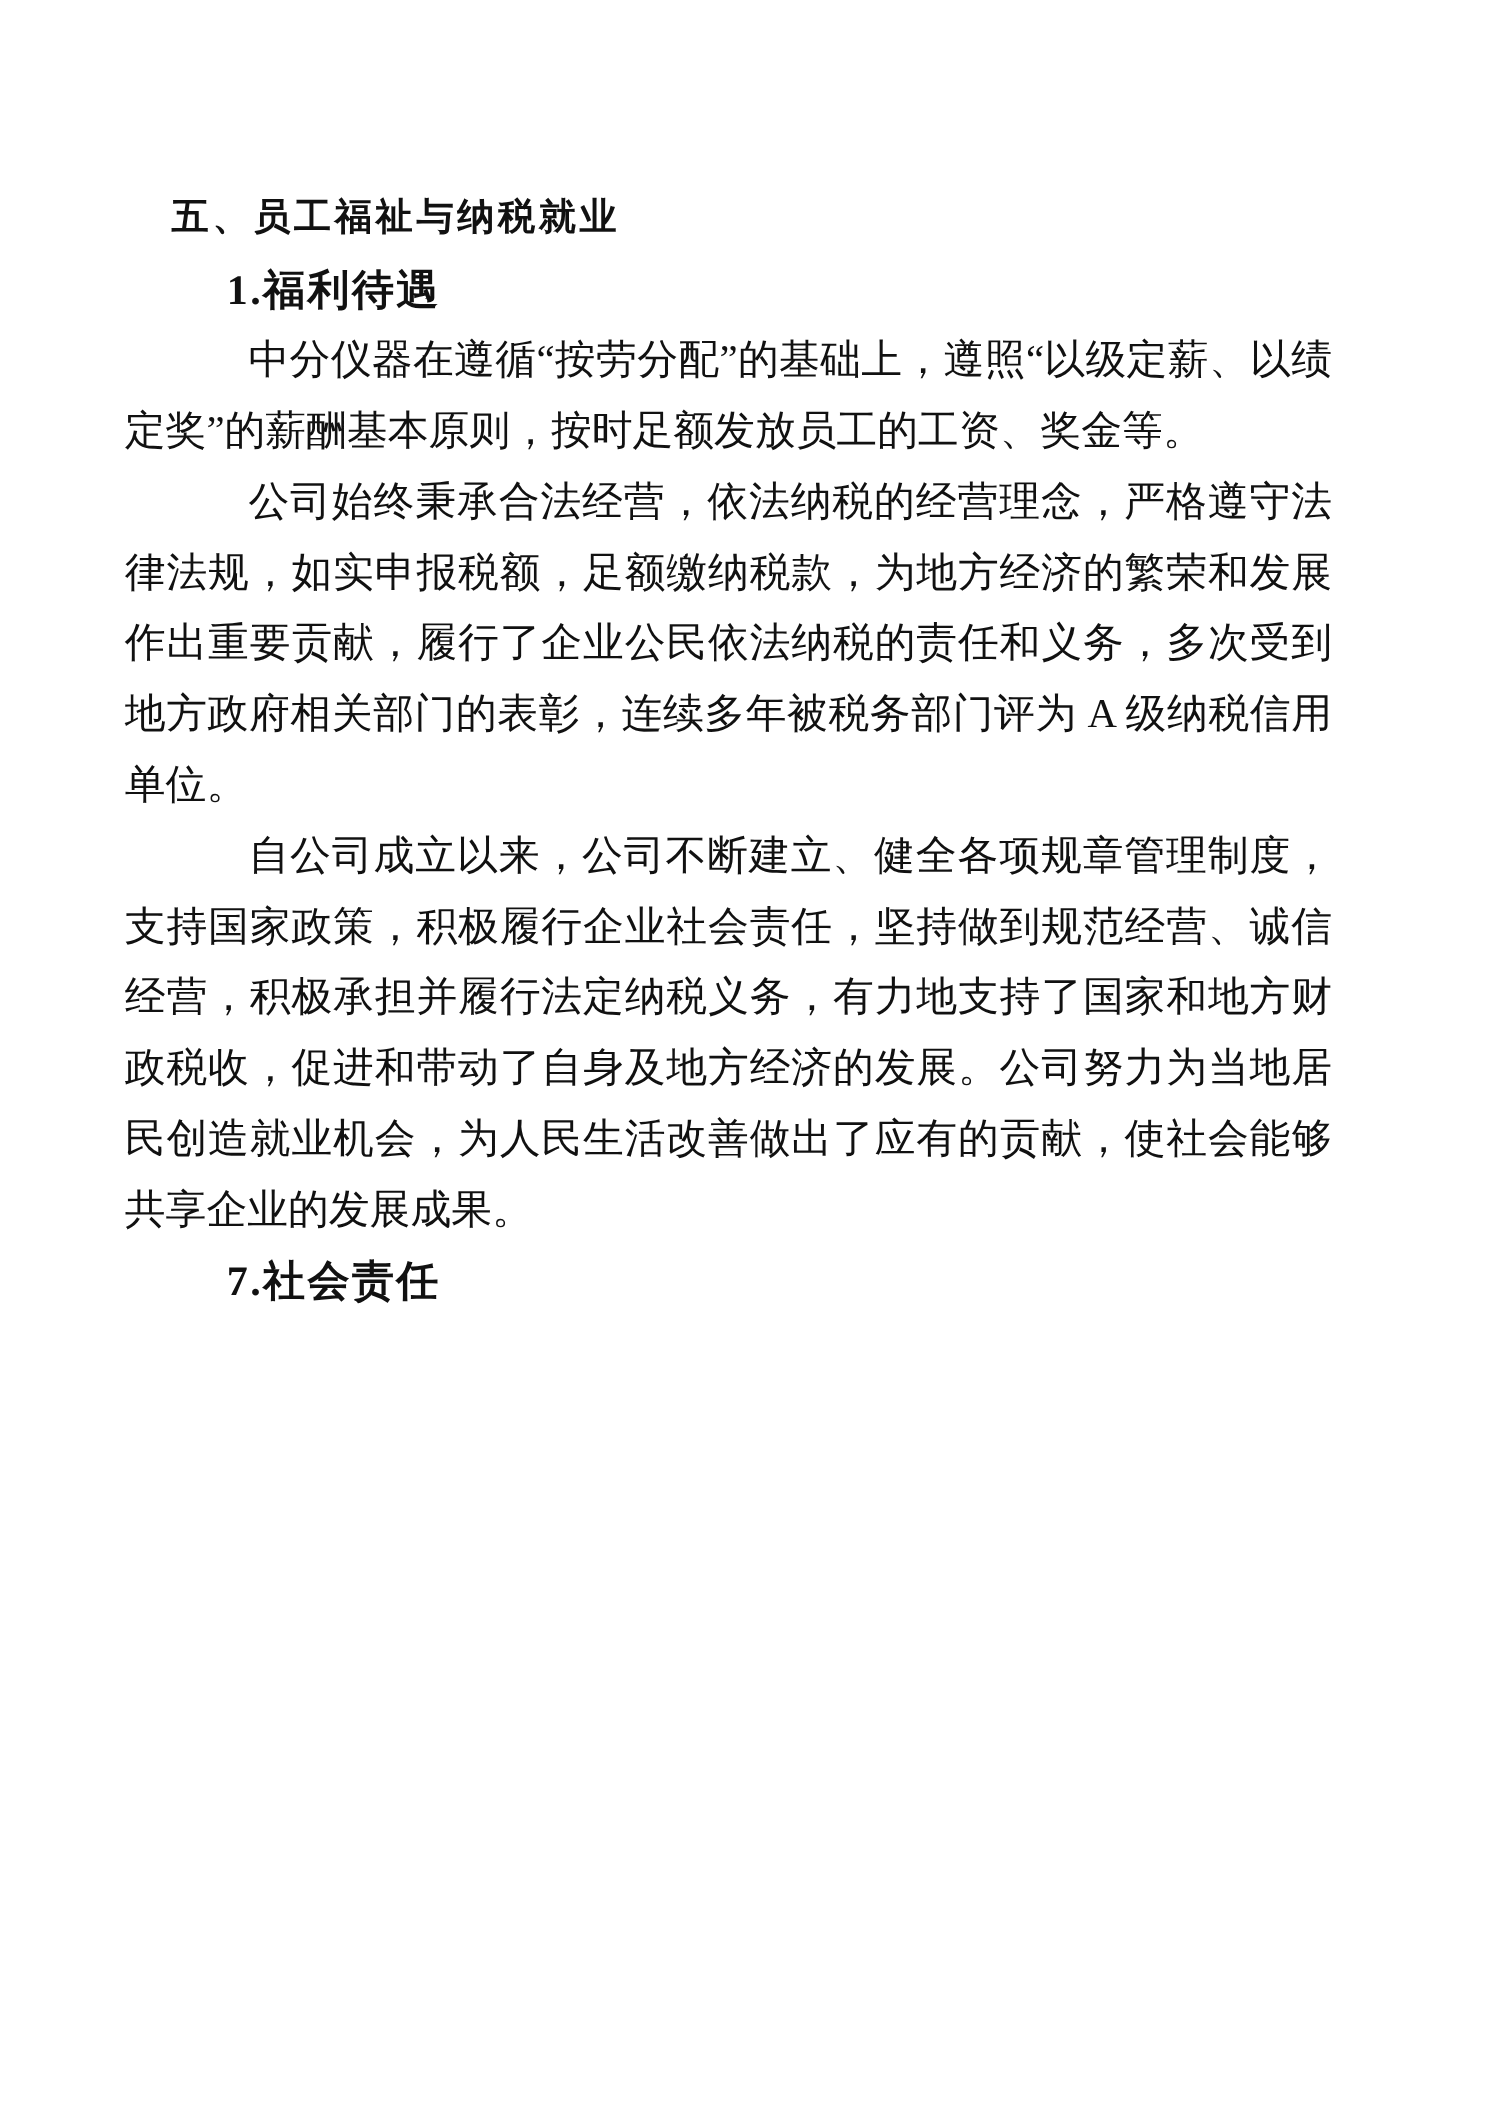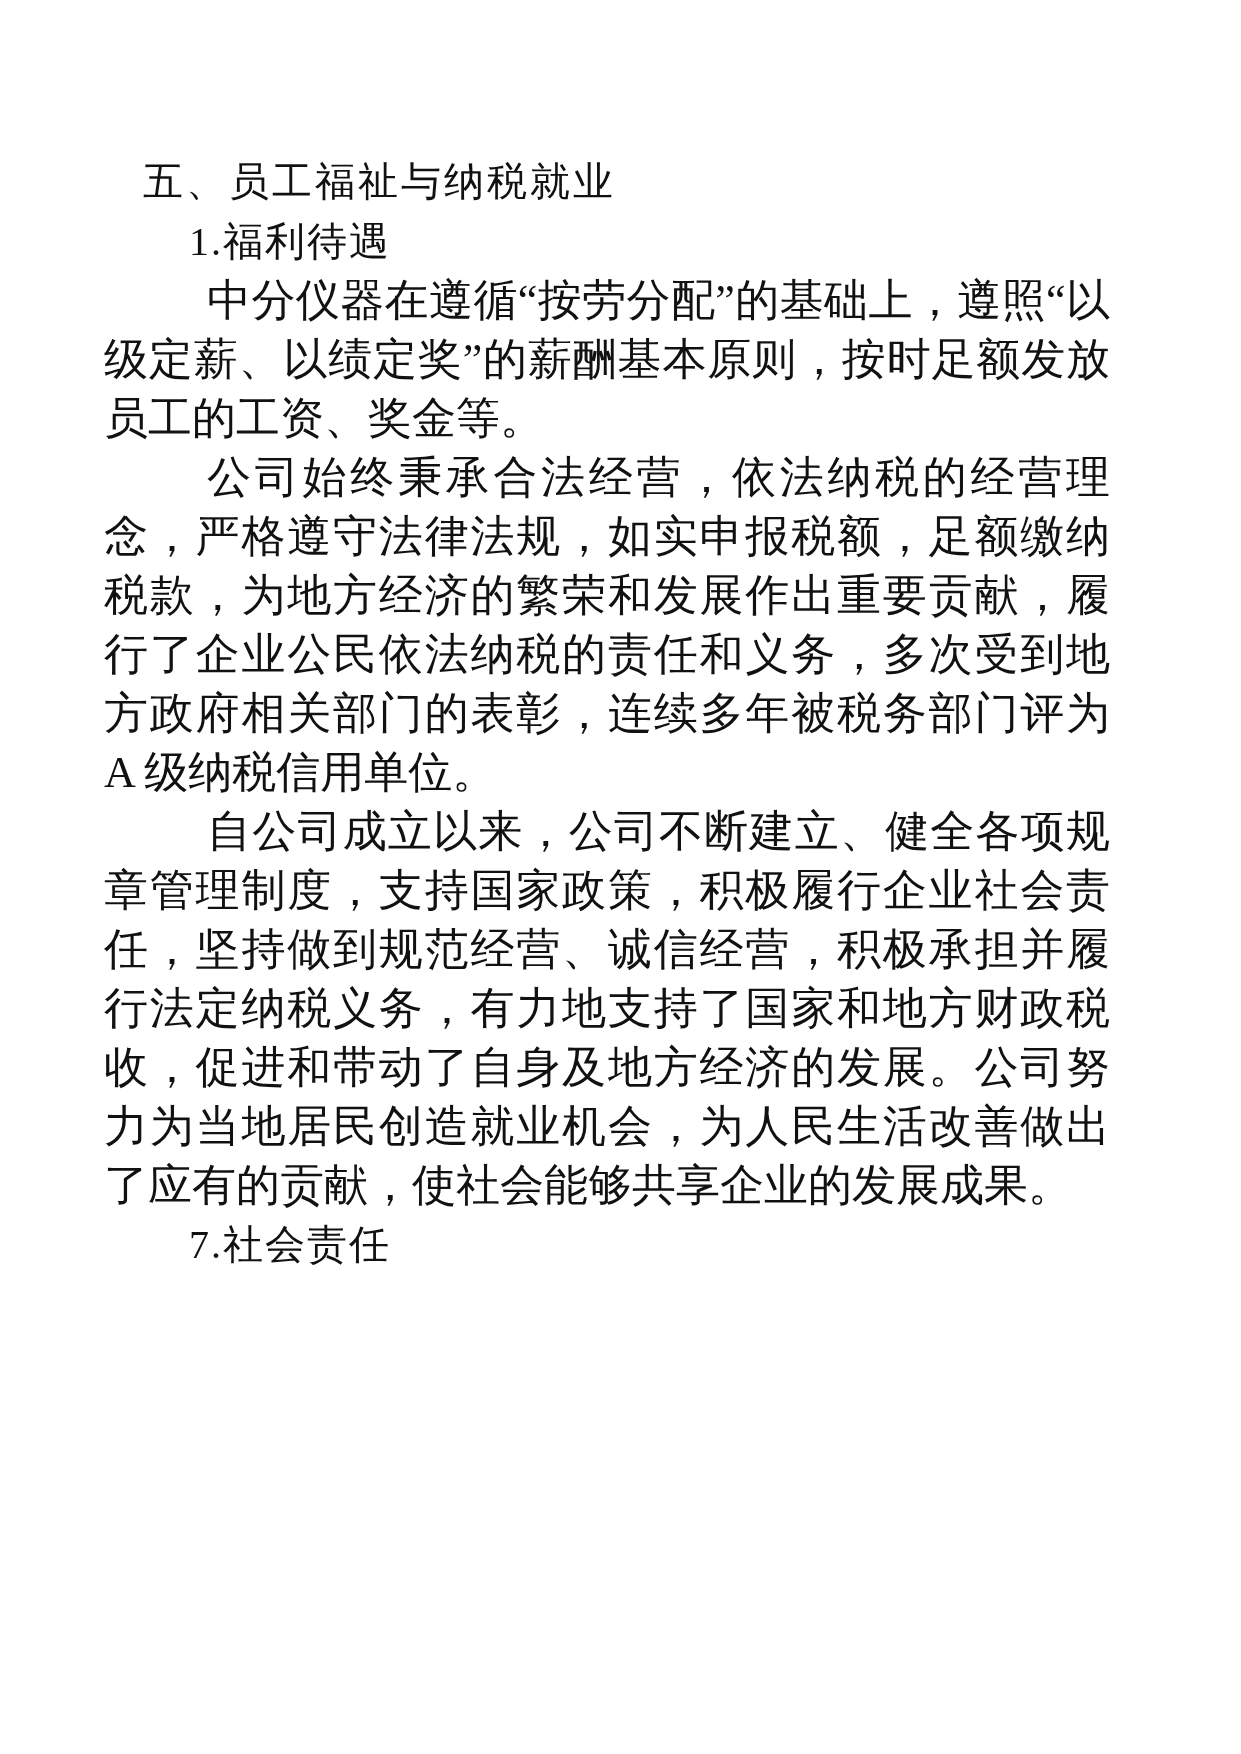--- a/index.html
+++ b/index.html
@@ -13,39 +13,39 @@
     height: 1754px;
     margin: 0 auto;
     background: #ffffff;
     color: #111111;
     box-sizing: border-box;
     padding: 150px 131px 0 104px;
     overflow: hidden;
   }
   .chapter-heading {
     font-family: "Liberation Sans", "DejaVu Sans", sans-serif;
-    font-weight: 400;
-    font-size: 40px;
+    font-weight: 700;
+    font-size: 31px;
     line-height: 62px;
     letter-spacing: 3px;
     margin: 0 0 0 39px;
     white-space: nowrap;
   }
   .section-title {
     font-family: "Liberation Serif", "DejaVu Serif", serif;
-    font-weight: 400;
-    font-size: 40px;
+    font-weight: 700;
+    font-size: 35px;
     line-height: 59px;
     letter-spacing: 2px;
     margin: 0 0 0 85px;
     white-space: nowrap;
   }
   .body-paragraph {
     font-family: "Liberation Serif", "DejaVu Serif", serif;
-    font-size: 44px;
+    font-size: 34px;
     line-height: 59px;
     margin: 0;
     text-align: justify;
     text-justify: inter-ideograph;
     text-indent: 103px;
     word-break: break-all;
     overflow-wrap: break-word;
   }
 </style>
 </head>

